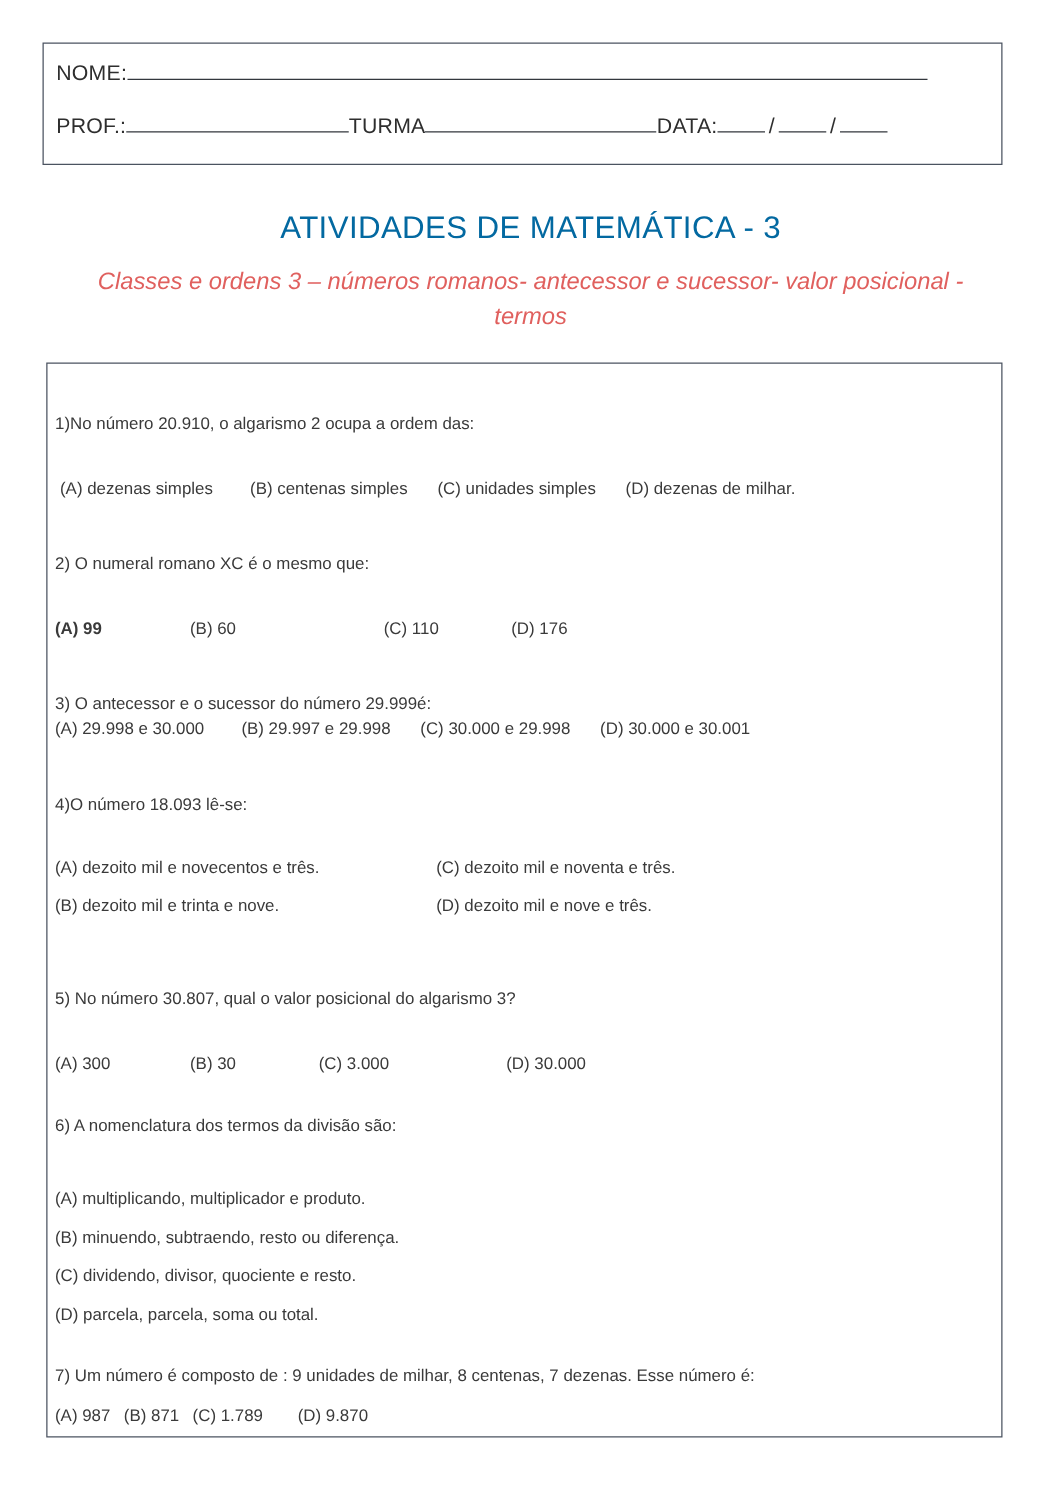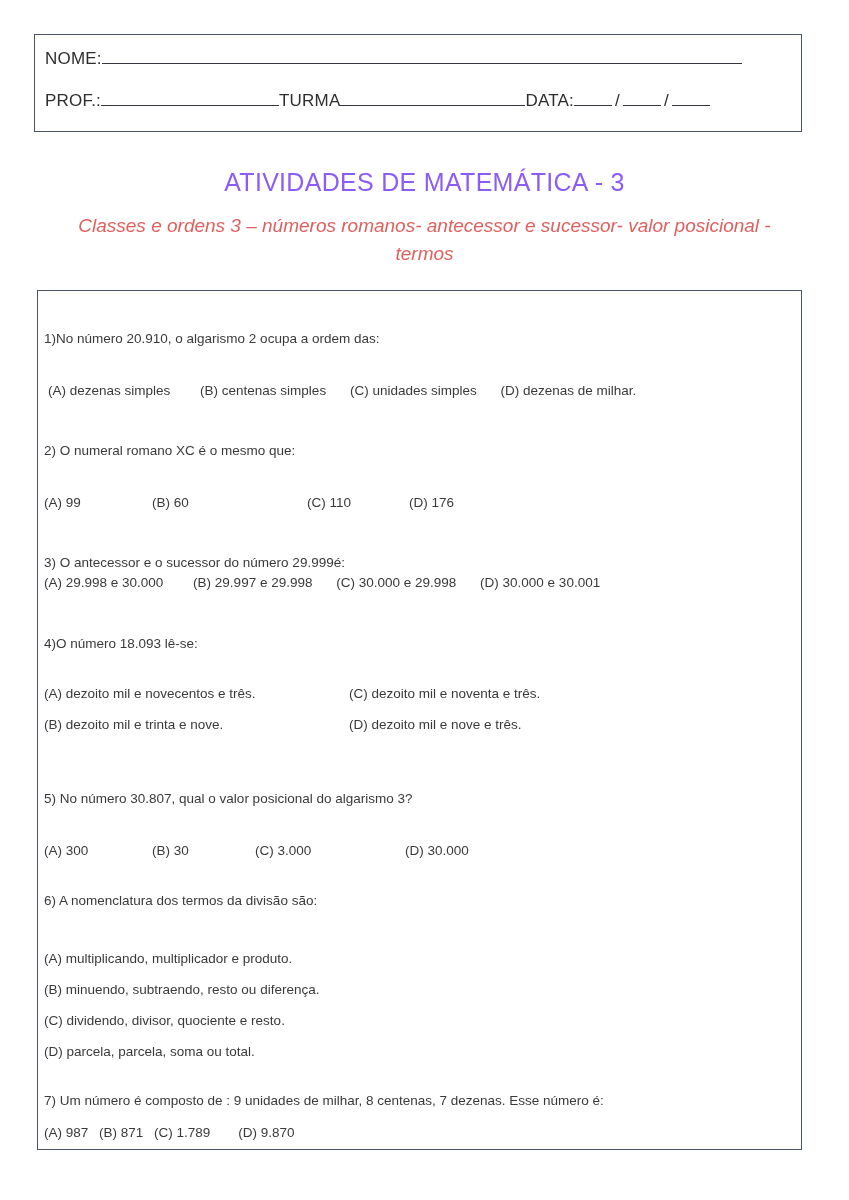--- a/index.html
+++ b/index.html
@@ -63,21 +63,21 @@
   }
 
   
   .title-main {
     position: absolute;
     left: 0;
     top: 168px;
     width: 849px;
     text-align: center;
     font-size: 25px;
-    color: #8b5cf6;
+    color: #0369a1;
     letter-spacing: 0.3px;
   }
   .title-sub {
     position: absolute;
     left: 60px;
     top: 212px;
     width: 729px;
     text-align: center;
     font-size: 19px;
     font-style: italic;
@@ -178,21 +178,21 @@
         <span class="opt opt-gap-md">(A) dezenas simples</span>
         <span class="opt opt-gap-sm">(B) centenas simples</span>
         <span class="opt opt-gap-sm">(C) unidades simples</span>
         <span class="opt">(D) dezenas de milhar.</span>
       </div>
     </div>
 
     <div class="q-block" style="top:150px;">
       <div class="q-stem">2) O numeral romano  XC é o mesmo que:</div>
       <div class="opt-row tabrow" style="margin-top:32px;">
-        <span class="opt" style="left:0px;">(A) 99</span>
+        <span class="opt" style="left:0px;font-weight:bold;">(A) 99</span>
         <span class="opt" style="left:108px;">(B) 60</span>
         <span class="opt" style="left:263px;">(C) 110</span>
         <span class="opt" style="left:365px;">(D) 176</span>
       </div>
     </div>
 
     <div class="q-block" style="top:262px;">
       <div class="q-stem">3) O antecessor e o sucessor do número 29.999é:</div>
       <div class="opt-row" style="">
         <span class="opt opt-gap-md">(A) 29.998 e 30.000</span>

